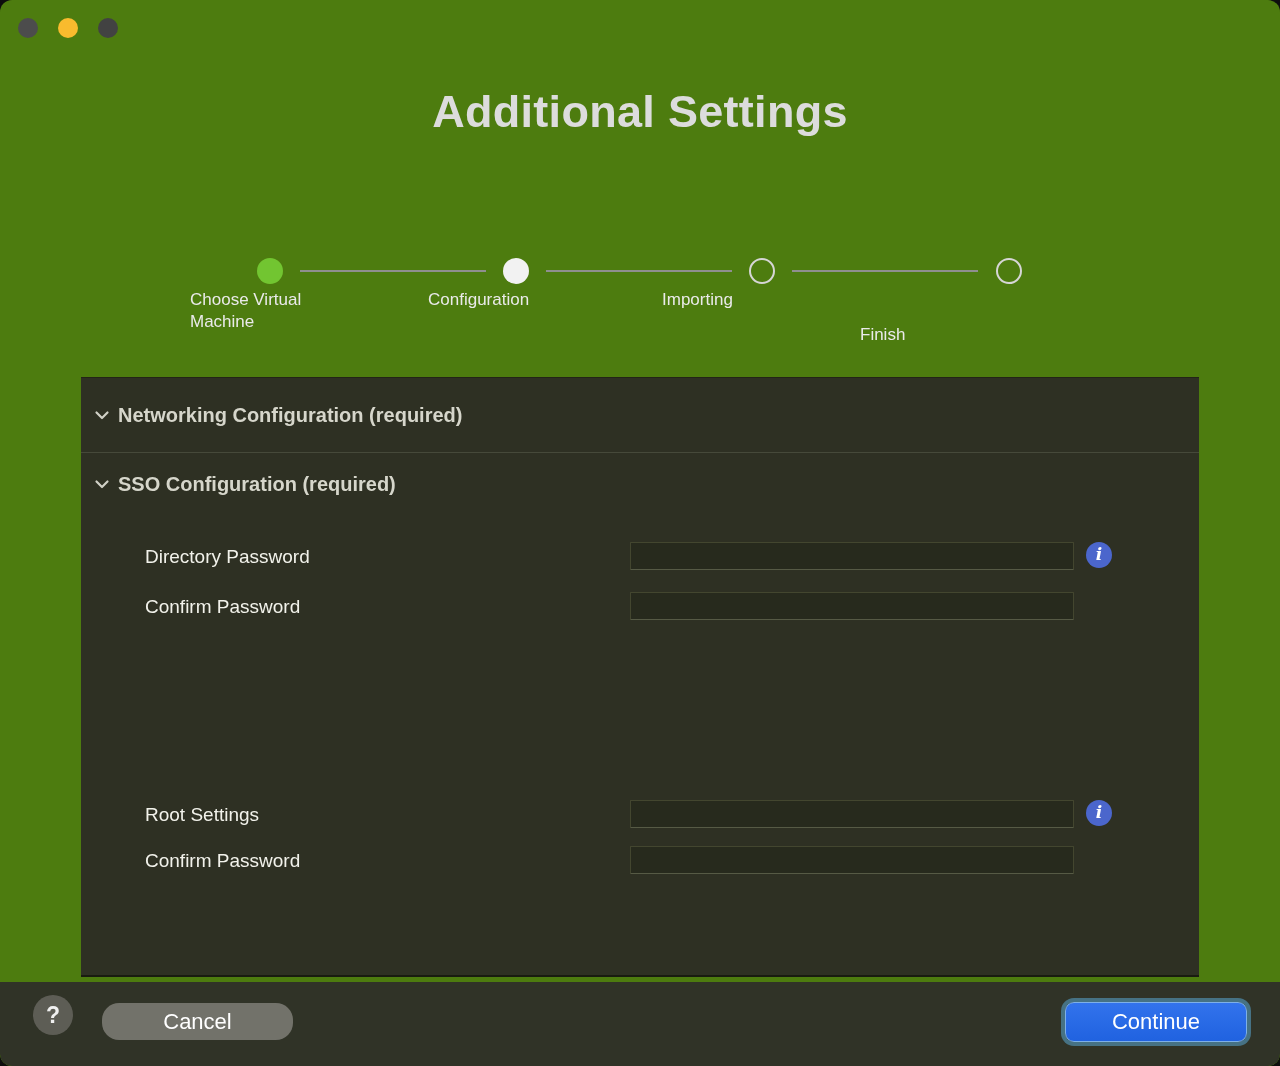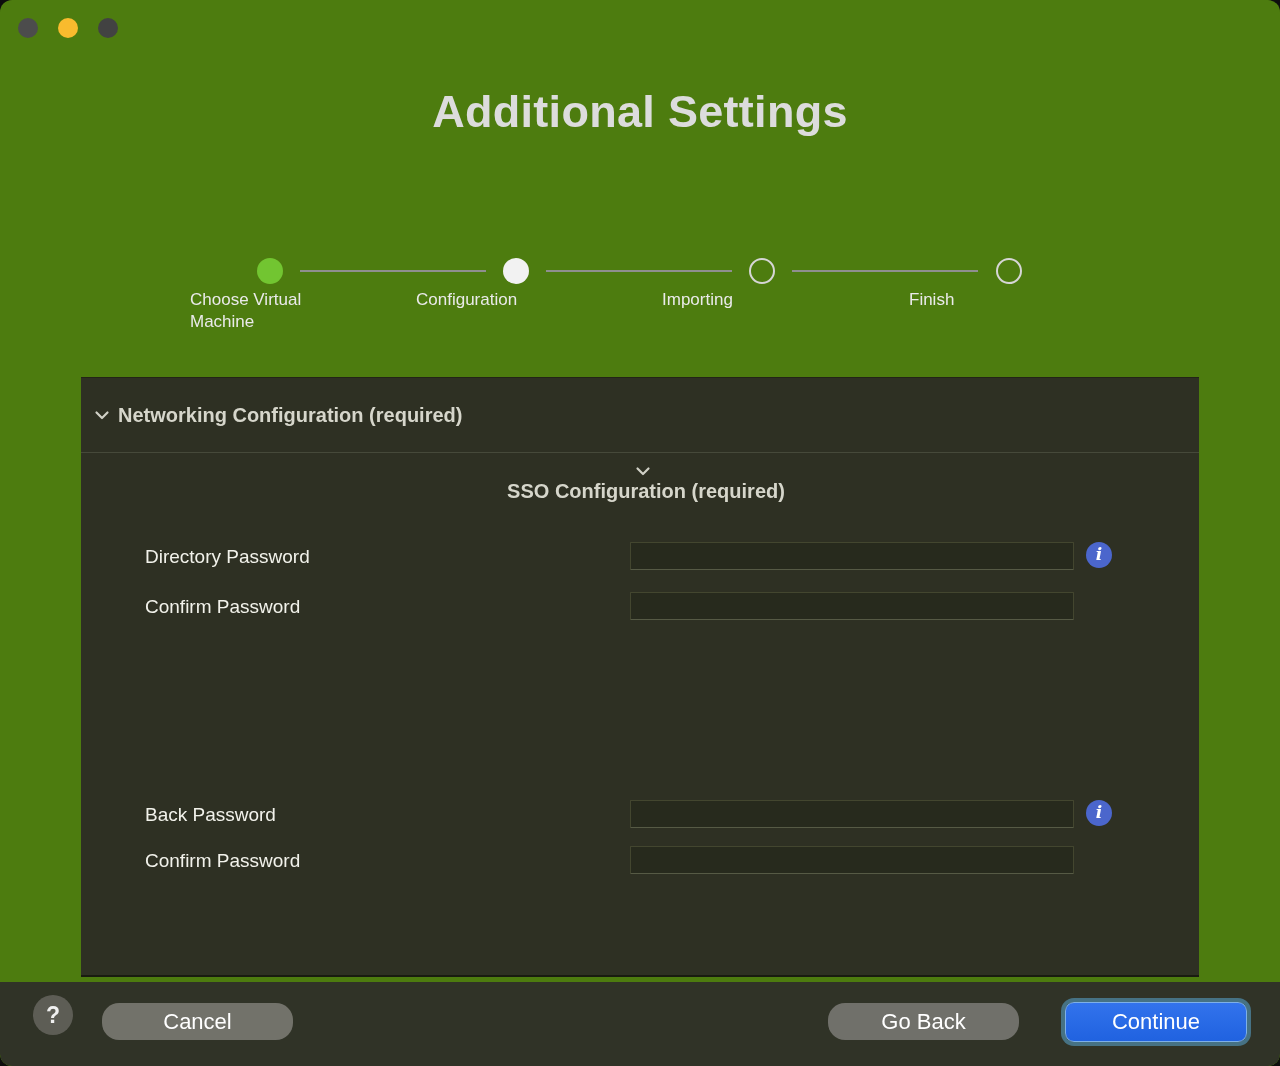--- a/index.html
+++ b/index.html
@@ -21,32 +21,32 @@
   .sc-pending{background:transparent;border:2px solid #d6d6d6;}
   .sc-importing{left:749px;}
   .sc-finish{left:996px;}
   .step-line{position:absolute;top:270px;height:2px;background:#8f8f8f;}
   .sl-1{left:300px;width:186px;}
   .sl-2{left:546px;width:186px;}
   .sl-3{left:792px;width:186px;}
   .step-label{position:absolute;top:289px;font-size:17px;font-weight:500;color:#eaeaea;
     text-align:left;line-height:22px;}
   .lb-1{left:190px;width:160px;}
-  .lb-2{left:416px;width:200px;}
+  .lb-2{left:428px;width:200px;}
   .lb-3{left:662px;width:200px;}
-  .lb-4{left:909px;width:200px;}
+  .lb-4{left:860px;width:200px;margin-top:35px;}
   
   .panel{position:absolute;left:81px;top:377px;width:1118px;height:600px;background:#2e3023;
     border-top:1px solid #232517;border-bottom:2px solid #191b10;box-sizing:border-box;}
   .section-header{position:absolute;left:0;width:100%;display:flex;align-items:center;
     padding-left:12px;box-sizing:border-box;cursor:default;}
   .section-header .chev{display:inline-flex;margin-right:7px;}
   .section-header .sh-text{font-size:20px;font-weight:700;color:#d6d6cb;}
   .sh-networking{top:0;height:75px;border-bottom:1px solid #46493a;align-items:center;}
-  .sh-sso{top:84px;height:44px;flex-direction:column;}
+  .sh-sso{top:84px;height:44px;}
   .sh-system{top:338px;height:44px;}
   .field-label{position:absolute;left:64px;height:30px;line-height:30px;font-size:19px;
     color:#f2f2eb;}
   .field-input{position:absolute;left:549px;width:444px;height:28px;background:#272a1d;
     border:1px solid #43462f;border-bottom-color:#565a45;box-sizing:border-box;color:#e8e8e8;
     font-size:16px;padding:0 8px;outline:none;border-radius:1px;}
   .row-dir{top:164px;}  .row-conf1{top:214px;}  .row-root{top:422px;}  .row-conf2{top:468px;}
   .info-badge{position:absolute;left:1005px;width:26px;height:26px;border-radius:50%;
     background:#4b66cc;color:#fff;text-align:center;line-height:25px;
     font-family:"DejaVu Serif","Liberation Serif",serif;font-style:italic;font-weight:700;
@@ -112,29 +112,28 @@
     </div>
 
     <div class="field-label row-dir">Directory Password</div>
     <input class="field-input row-dir" type="password" value="" style="">
     <div class="info-badge row-dir">i</div>
 
     <div class="field-label row-conf1">Confirm Password</div>
     <input class="field-input row-conf1" type="password" value="" style="">
 
 
-    <div class="field-label row-root">Back Password</div>
+    <div class="field-label row-root">Root Settings</div>
     <input class="field-input row-root" type="password" value="" style="">
     <div class="info-badge row-root">i</div>
 
     <div class="field-label row-conf2">Confirm Password</div>
     <input class="field-input row-conf2" type="password" value="" style="">
 
   </div>
 
   <div class="footer">
     <button class="help-btn">?</button>
     <button class="gray-btn cancel-btn">Cancel</button>
-    <button class="gray-btn goback-btn">Go Back</button>
     <button class="continue-btn">Continue</button>
   </div>
 
 </div>
 
 </body></html>

